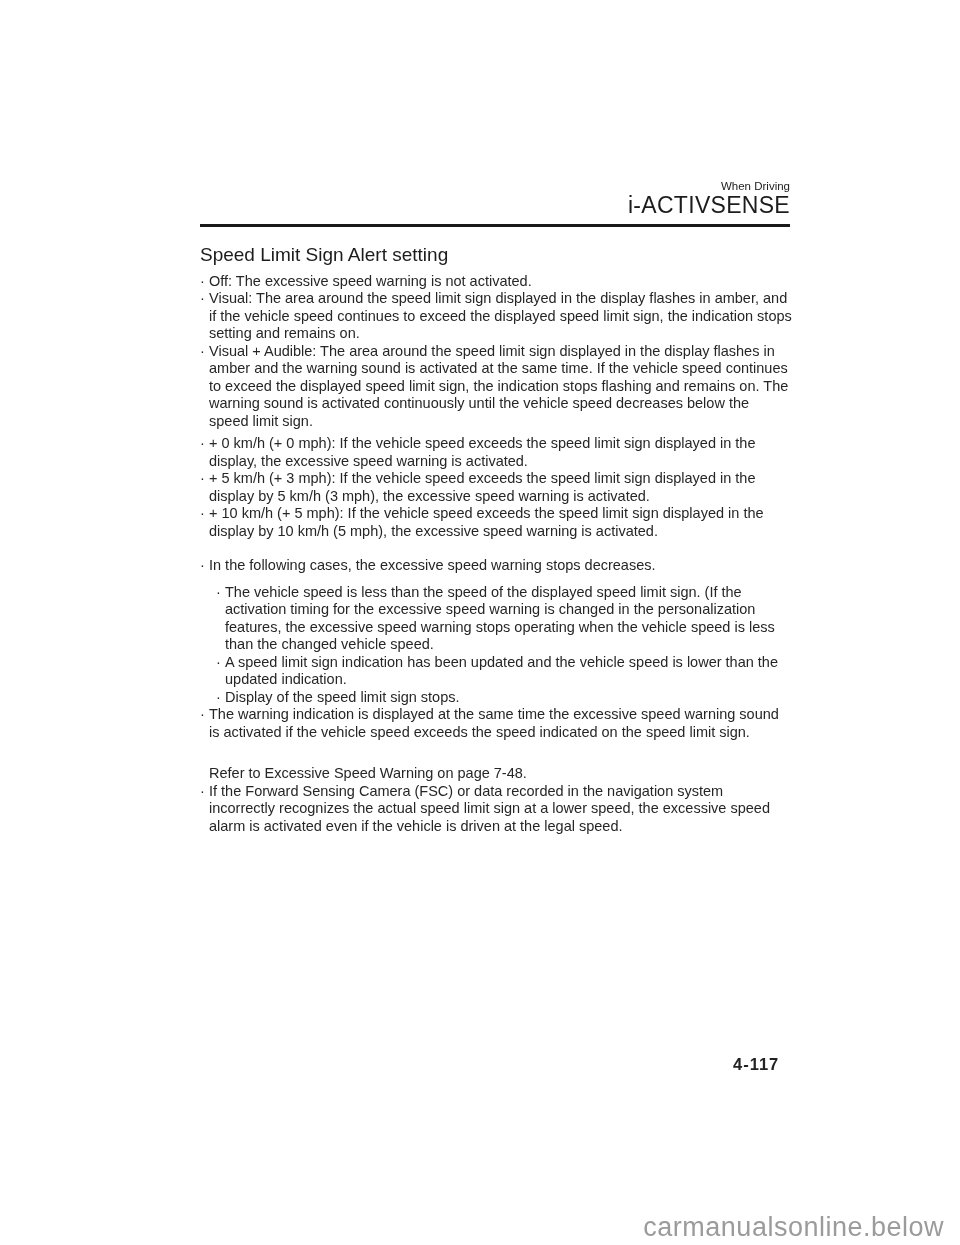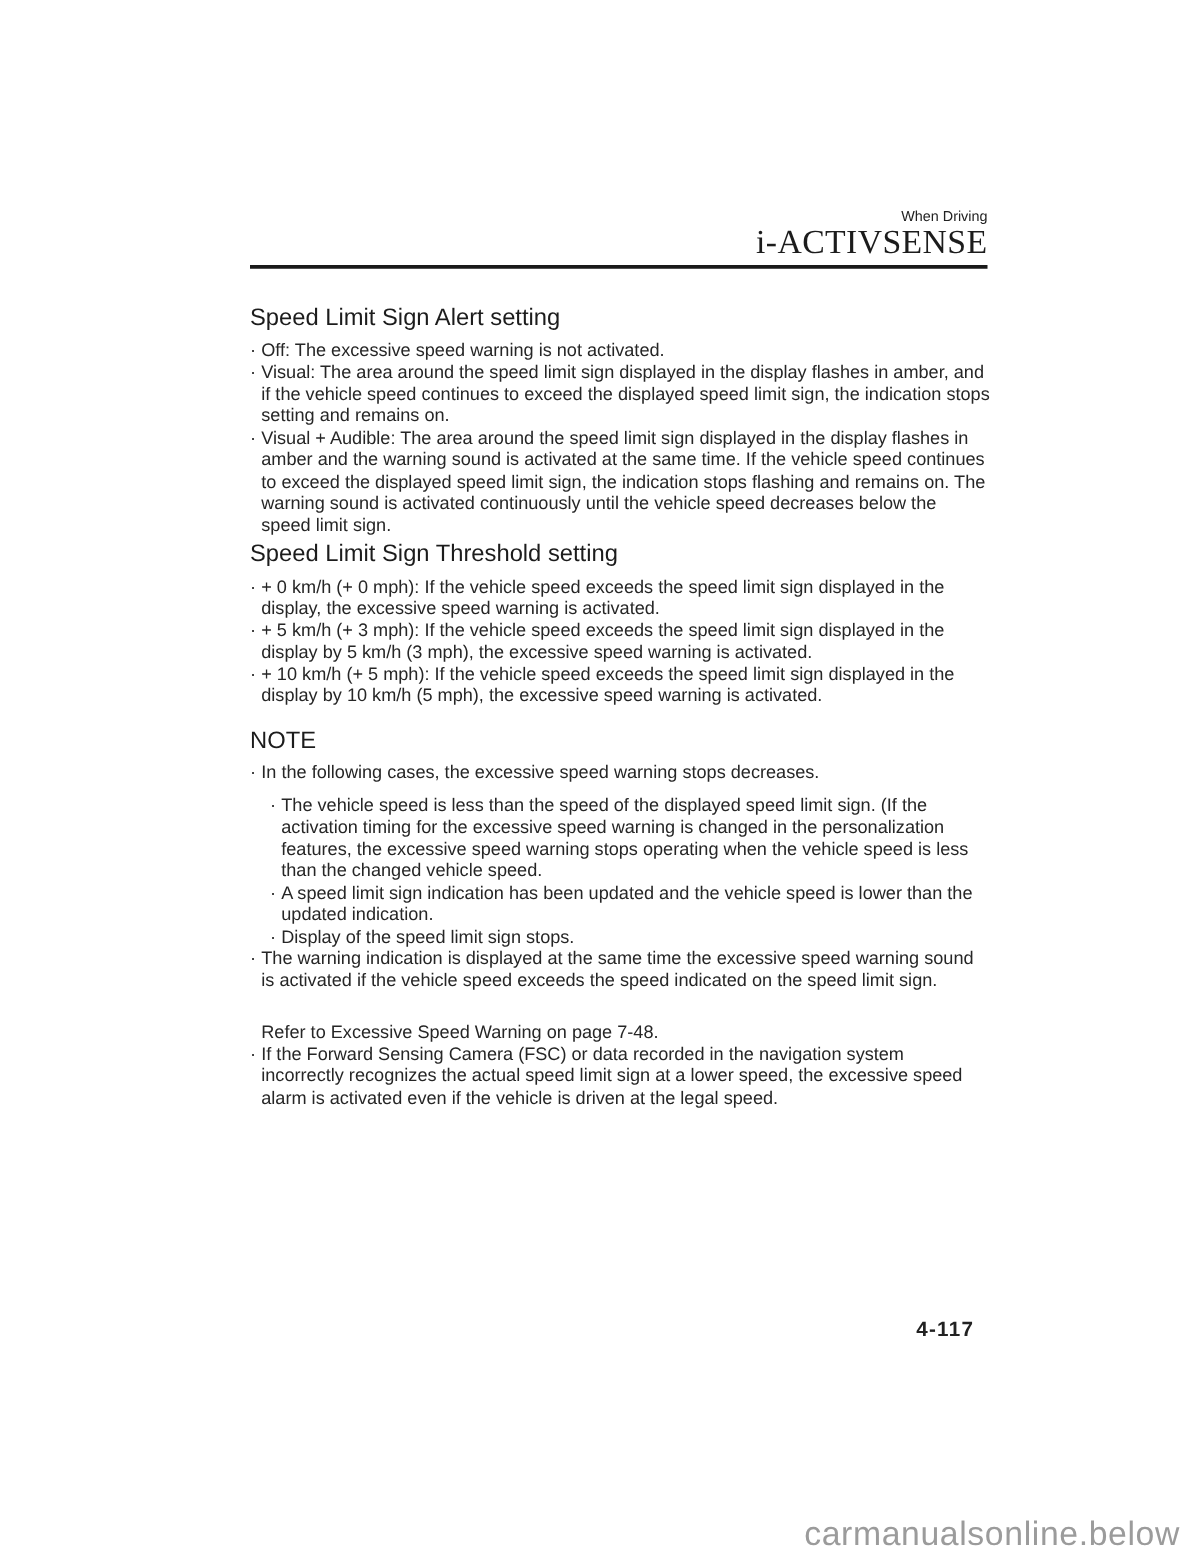--- a/index.html
+++ b/index.html
@@ -9,36 +9,35 @@
     height: 1245px;
     background: #ffffff;
     font-family: "Liberation Sans", sans-serif;
     color: #262626;
     overflow: hidden;
   }
   
   .header {
     position: absolute;
     left: 200px;
-    top: 168px;
+    top: 180px;
     width: 590px;
     text-align: right;
   }
   .eyebrow {
     font-size: 11.5px;
     line-height: 13px;
     color: #222222;
   }
   .title {
-    font-size: 27px;
+    font-size: 23px;
     line-height: 23px;
     letter-spacing: 0.3px;
     margin-top: 1px;
     color: #1c1c1c;
-    font-family: Liberation Serif, serif;
   }
   .rule {
     margin-top: 7px;
     border-top: 3px solid #1a1a1a;
     height: 0;
   }
   
   .content {
     position: absolute;
     left: 200px;
@@ -109,36 +108,34 @@
         <div class="item level-1">
           <span class="bullet">·</span>
           <span class="item-text">Visual: The area around the speed limit sign displayed in the display flashes in amber, and if the vehicle speed continues to exceed the displayed speed limit sign, the indication stops setting and remains on.</span>
         </div>
         <div class="item level-1">
           <span class="bullet">·</span>
           <span class="item-text">Visual + Audible: The area around the speed limit sign displayed in the display flashes in amber and the warning sound is activated at the same time. If the vehicle speed continues to exceed the displayed speed limit sign, the indication stops flashing and remains on. The warning sound is activated continuously until the vehicle speed decreases below the speed limit sign.</span>
         </div>
       </div>
       <div class="section">
-        <div class="section-heading">Speed Limit Sign Threshold setting</div>
         <div class="item level-1">
           <span class="bullet">·</span>
           <span class="item-text">+ 0 km/h (+ 0 mph): If the vehicle speed exceeds the speed limit sign displayed in the display, the excessive speed warning is activated.</span>
         </div>
         <div class="item level-1">
           <span class="bullet">·</span>
           <span class="item-text">+ 5 km/h (+ 3 mph): If the vehicle speed exceeds the speed limit sign displayed in the display by 5 km/h (3 mph), the excessive speed warning is activated.</span>
         </div>
         <div class="item level-1">
           <span class="bullet">·</span>
           <span class="item-text">+ 10 km/h (+ 5 mph): If the vehicle speed exceeds the speed limit sign displayed in the display by 10 km/h (5 mph), the excessive speed warning is activated.</span>
         </div>
       </div>
       <div class="section">
-        <div class="section-heading">NOTE</div>
         <div class="item level-1 gap-after">
           <span class="bullet">·</span>
           <span class="item-text">In the following cases, the excessive speed warning stops decreases.</span>
         </div>
         <div class="item level-2">
           <span class="bullet">·</span>
           <span class="item-text">The vehicle speed is less than the speed of the displayed speed limit sign. (If the activation timing for the excessive speed warning is changed in the personalization features, the excessive speed warning stops operating when the vehicle speed is less than the changed vehicle speed.</span>
         </div>
         <div class="item level-2">
           <span class="bullet">·</span>

